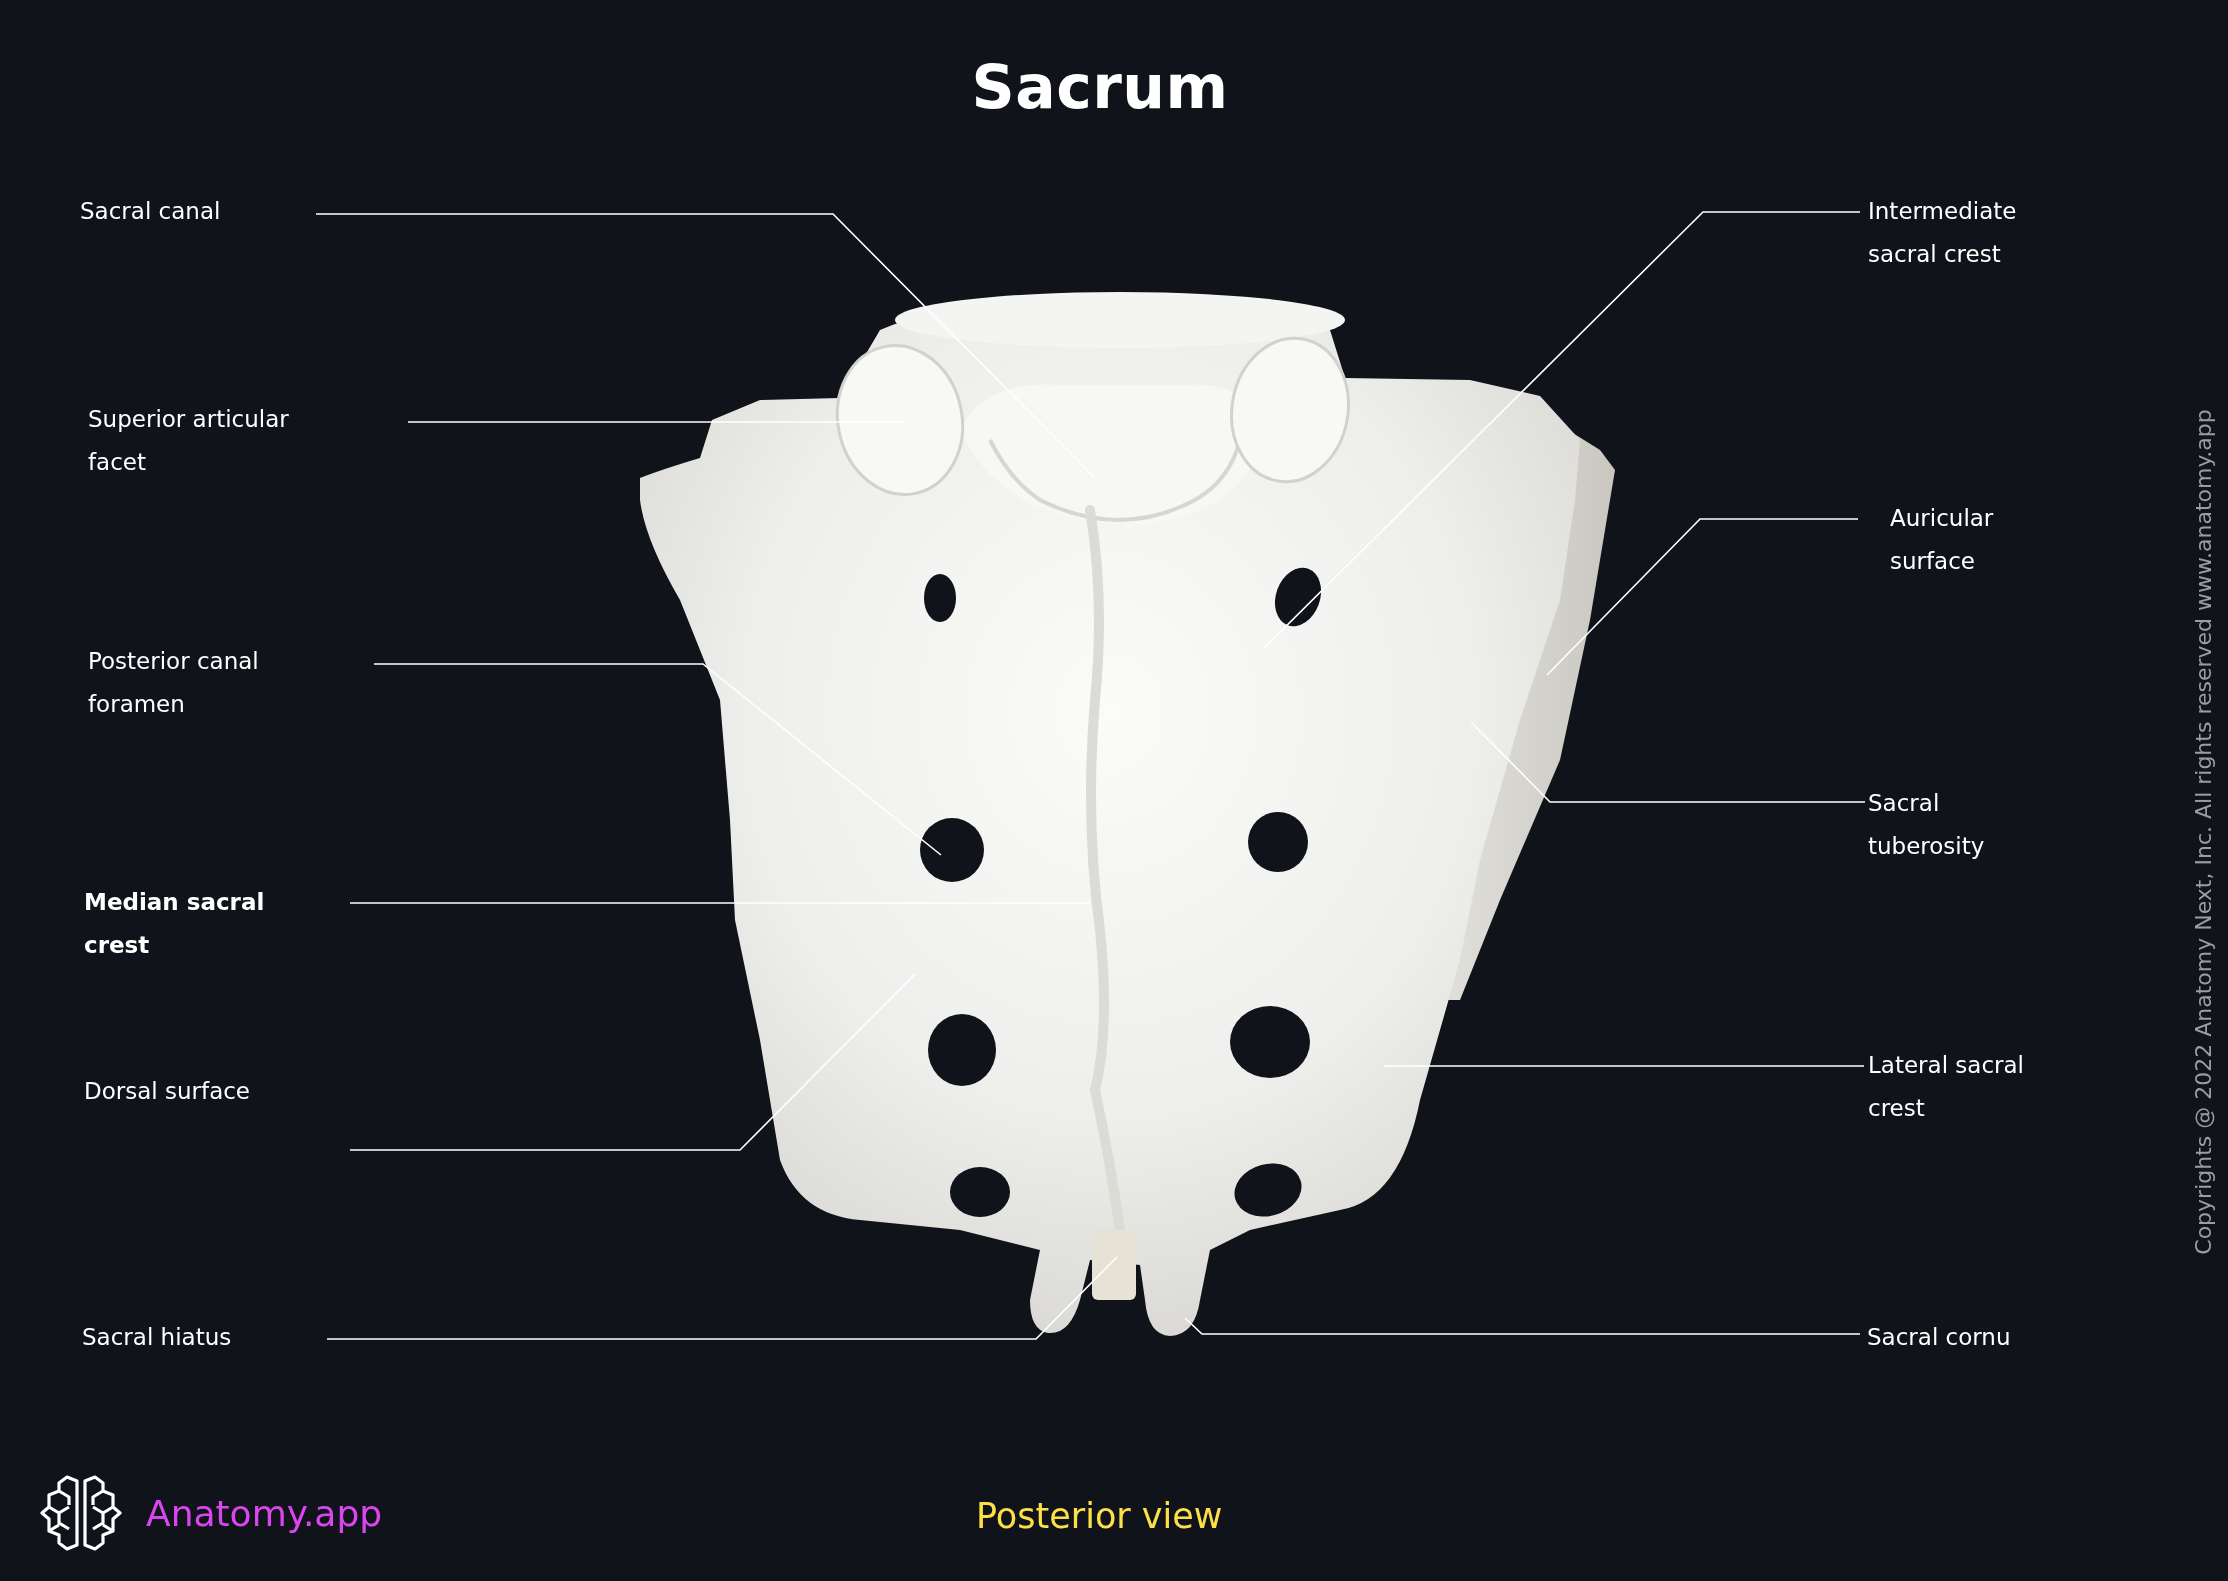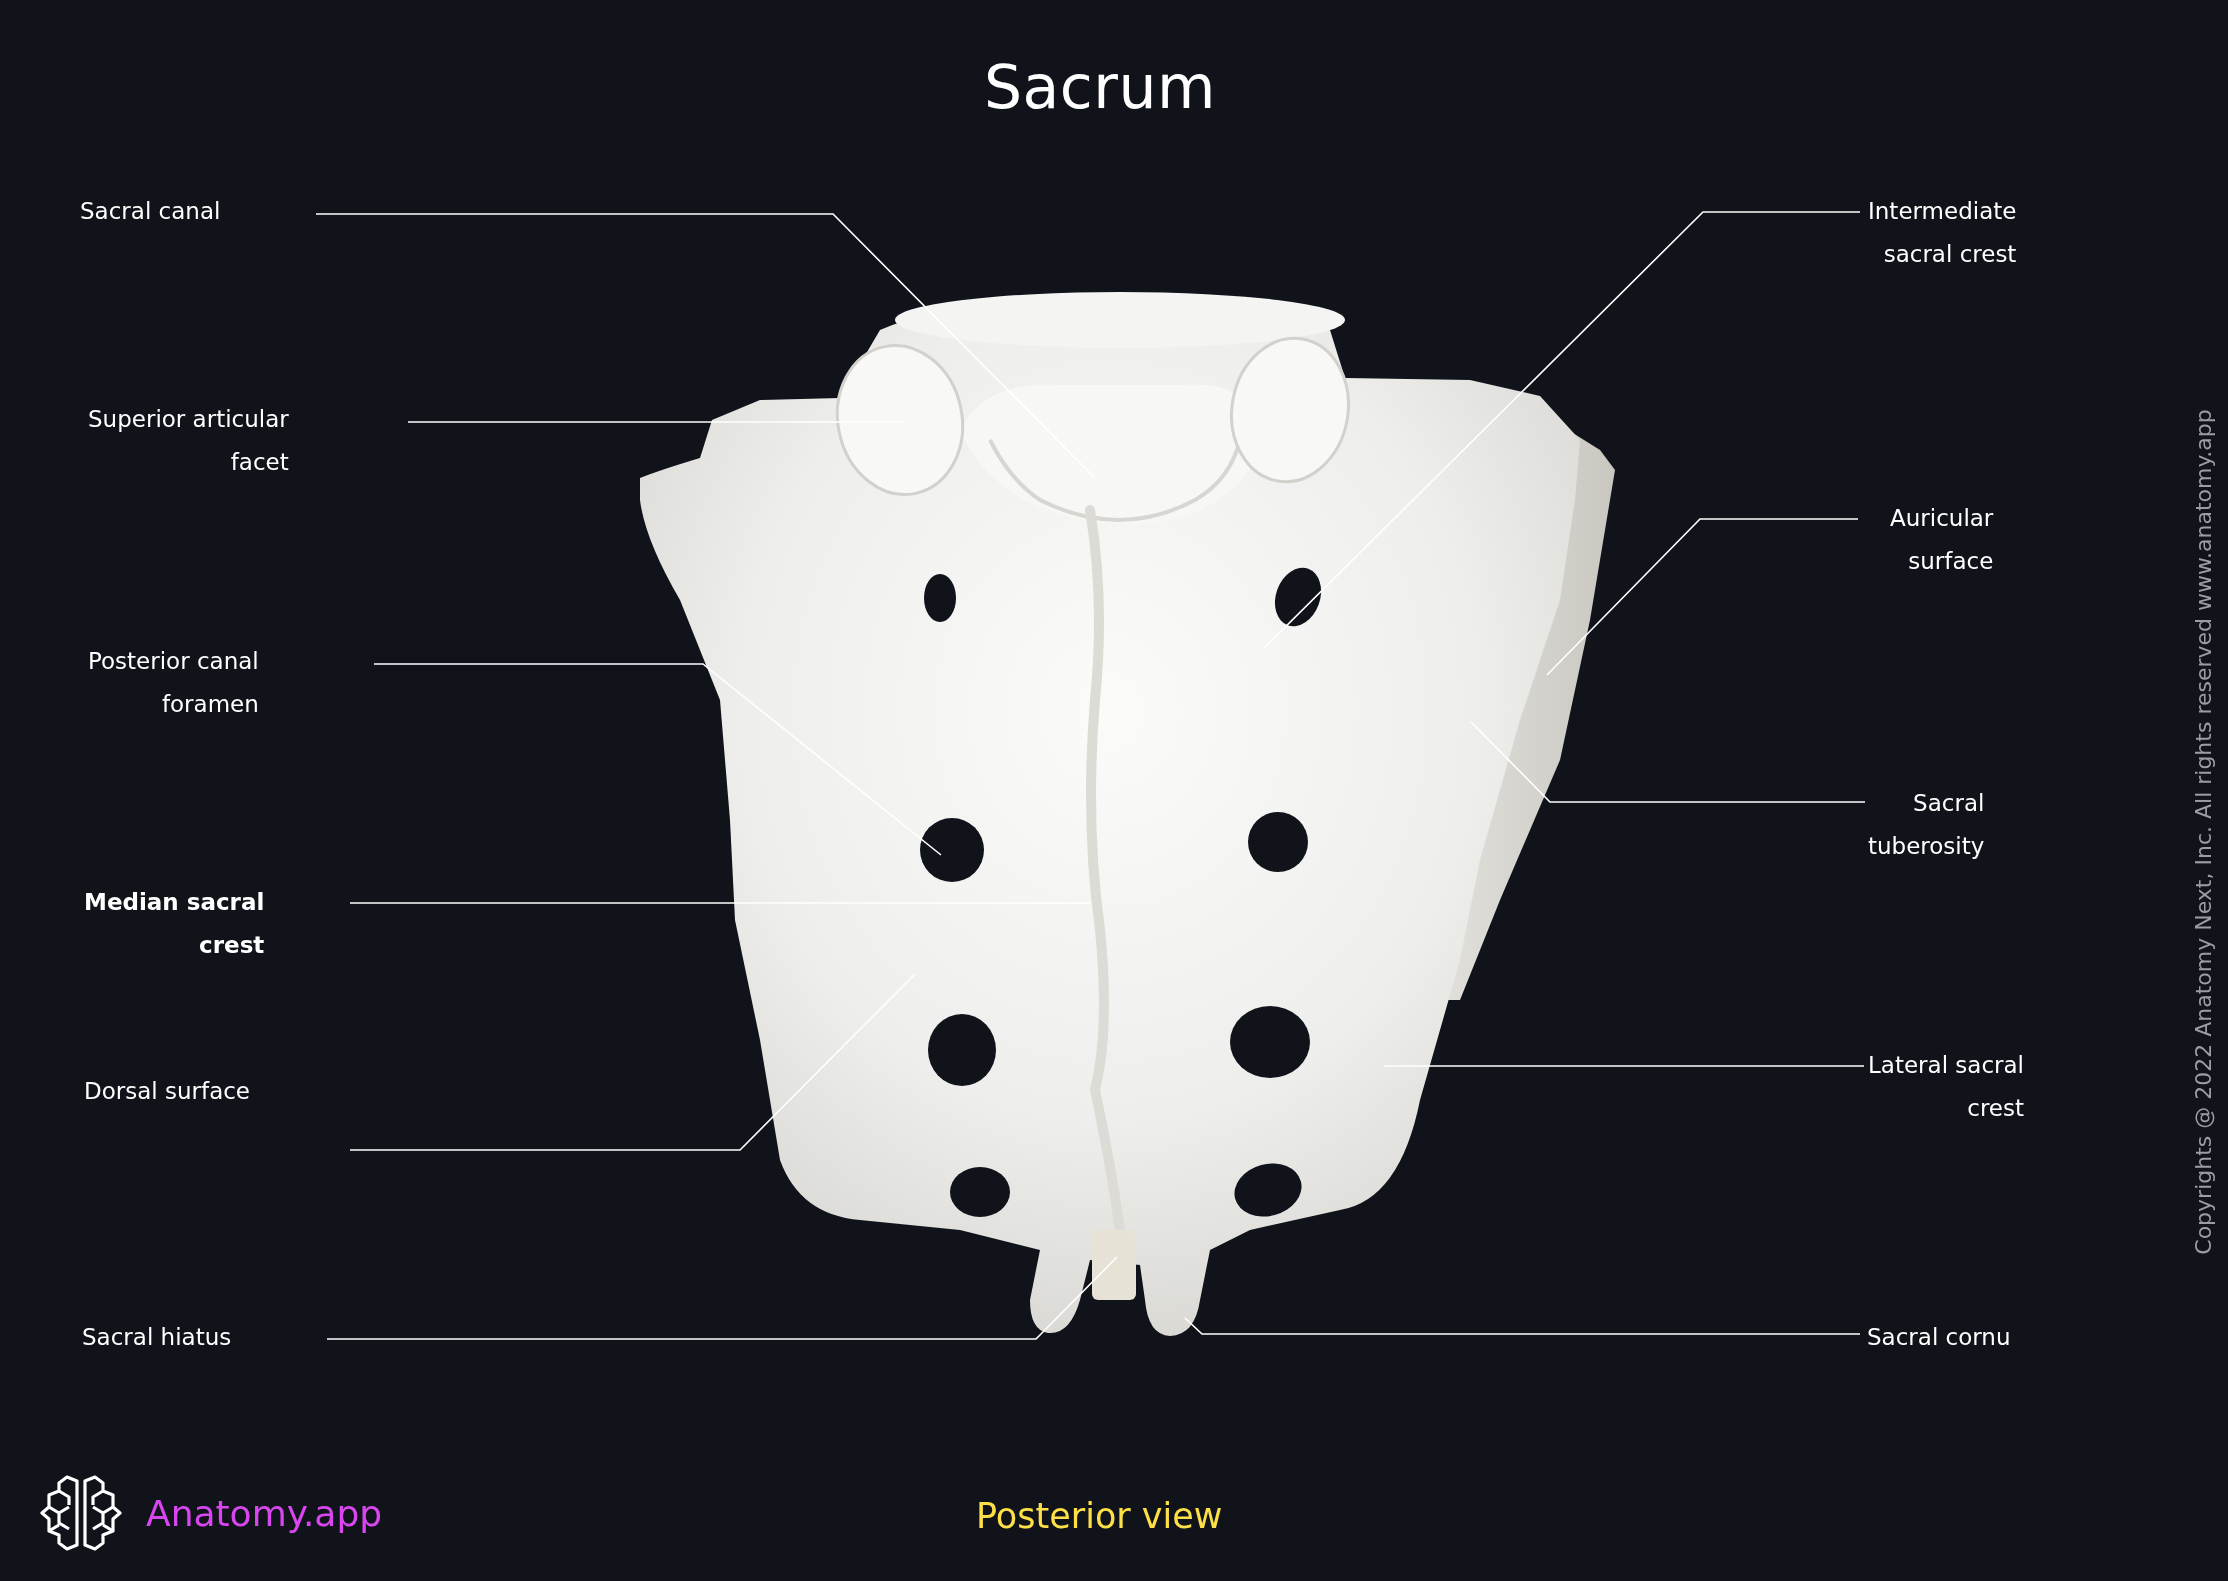--- a/index.html
+++ b/index.html
@@ -5,26 +5,26 @@
     html, body { margin: 0; padding: 0; }
     body {
       width: 2228px; height: 1581px;
       background: #10131a;
       position: relative; overflow: hidden;
       font-family: "DejaVu Sans", "Liberation Sans", sans-serif;
       color: #ffffff;
     }
     .title {
       position: absolute; left: 0; width: 2200px; top: 52px;
-      text-align: center; font-size: 60px; font-weight: 400; letter-spacing: 0.5px;
+      text-align: center; font-size: 60px; font-weight: 700; letter-spacing: 0.5px;
     }
     .label {
       position: absolute; font-size: 23px; line-height: 43px; color: #fff; white-space: nowrap;
     }
-    .label .l2 { display: block; text-align: right; }
+    .label .l2 { display: block; }
     .view-caption {
       position: absolute; left: 976px; top: 1496px; font-size: 35px; color: #fde047;
     }
     .brand {
       position: absolute; left: 40px; top: 1475px; display: flex; align-items: center; gap: 24px;
     }
     .brand-text { font-size: 36px; color: #d946ef; }
     .copyright {
       position: absolute; left: 2203px; top: 832px;
       transform: translate(-50%, -50%) rotate(-90deg);

